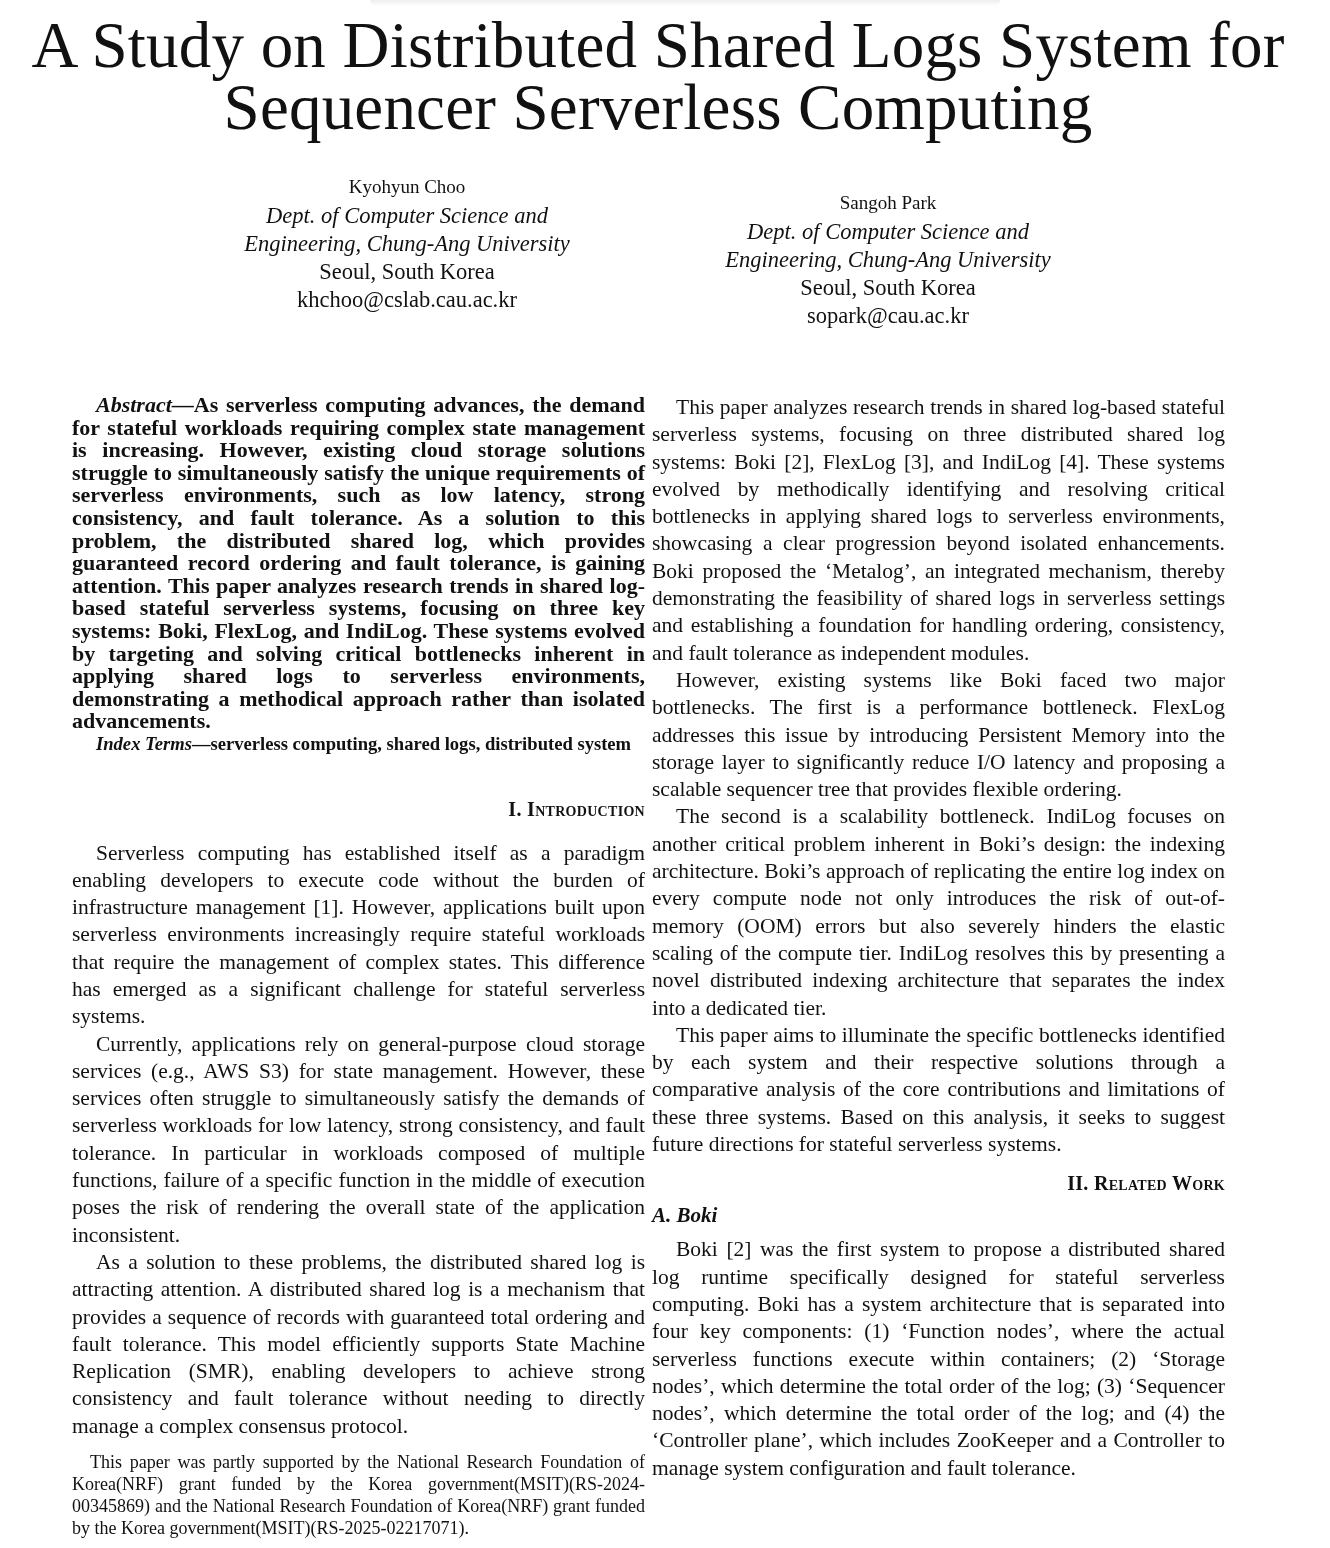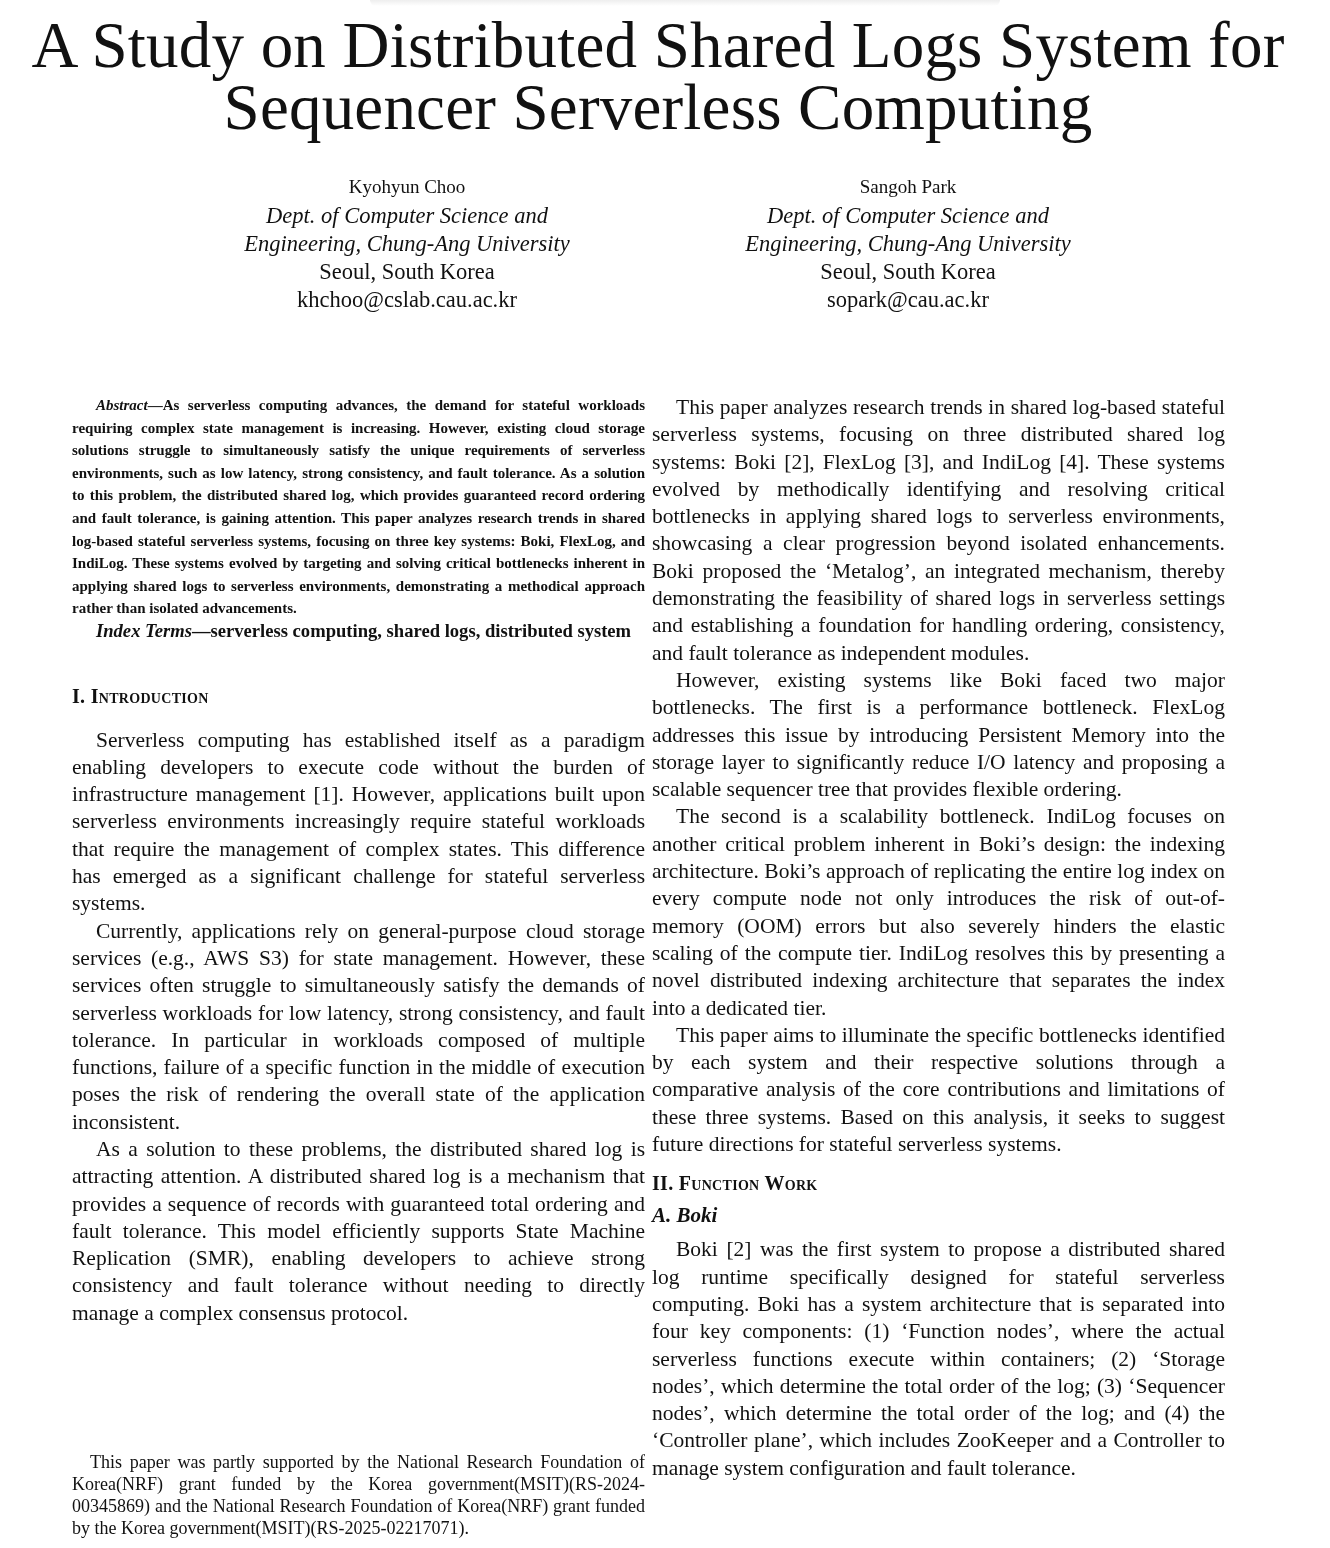--- a/index.html
+++ b/index.html
@@ -39,53 +39,53 @@
     .author {
       position: absolute;
       top: 172px;
       text-align: center;
       font-size: 22.5px;
       line-height: 28px;
     }
     .author .name { font-size: 19px; line-height: 30px; }
     .author .dept { font-style: italic; }
     .author-1 { left: 207px; width: 400px; }
-    .author-2 { left: 708px; width: 400px; }
+    .author-2 { left: 688px; width: 400px; margin-top: 16px; }
 
     .column {
       position: absolute;
       top: 394px;
       width: 573px;
       font-size: 21.5px;
       line-height: 27.3px;
       text-align: justify;
       hyphens: manual;
     }
     .col-left { left: 72px; }
     .col-right { left: 652px; }
 
     .abstract {
       font-weight: bold;
-      font-size: 15px;
+      font-size: 22px;
       line-height: 22.6px;
       margin: 0;
       text-indent: 24px;
     }
     .abstract .label { font-style: italic; }
     .index-terms {
       font-weight: bold;
       font-size: 18.6px;
       line-height: 22.6px;
       margin: 0;
       text-indent: 24px;
     }
     .index-terms .label { font-style: italic; }
 
     .section-heading {
-      text-align: left;
+      text-align: right;
       font-size: 20px;
       line-height: 26px;
       margin: 0;
       font-variant: small-caps;
       letter-spacing: 0.3px;
     }
     .subsection-heading {
       font-style: italic;
       font-size: 21px;
       line-height: 26px;
@@ -148,18 +148,18 @@
 
 <p class="footnote">This paper was partly supported by the National Research Foundation of Korea(NRF) grant funded by the Korea government(MSIT)(RS-2024-00345869) and the National Research Foundation of Korea(NRF) grant funded by the Korea government(MSIT)(RS-2025-02217071).</p>
 
 <div class="column col-right">
   <p class="para">This paper analyzes research trends in shared log-based stateful serverless systems, focusing on three distributed shared log systems: Boki [2], FlexLog [3], and IndiLog [4]. These systems evolved by methodically identifying and resolv­ing critical bottlenecks in applying shared logs to serverless environments, showcasing a clear progression beyond isolated enhancements. Boki proposed the ‘Metalog’, an integrated mechanism, thereby demonstrating the feasibility of shared logs in serverless settings and establishing a foundation for handling ordering, consistency, and fault tolerance as inde­pendent modules.</p>
   <p class="para">However, existing systems like Boki faced two major bottlenecks. The first is a performance bottleneck. FlexLog addresses this issue by introducing Persistent Memory into the storage layer to significantly reduce I/O latency and proposing a scalable sequencer tree that provides flexible ordering.</p>
   <p class="para">The second is a scalability bottleneck. IndiLog focuses on another critical problem inherent in Boki’s design: the indexing architecture. Boki’s approach of replicating the entire log index on every compute node not only introduces the risk of out-of-memory (OOM) errors but also severely hinders the elastic scaling of the compute tier. IndiLog resolves this by presenting a novel distributed indexing architecture that separates the index into a dedicated tier.</p>
   <p class="para">This paper aims to illuminate the specific bottlenecks iden­tified by each system and their respective solutions through a comparative analysis of the core contributions and limitations of these three systems. Based on this analysis, it seeks to suggest future directions for stateful serverless systems.</p>
 
   <div style="height:12px"></div>
-  <h2 class="section-heading">II. Function Work</h2>
+  <h2 class="section-heading">II. Related Work</h2>
   <div style="height:6px"></div>
   <h3 class="subsection-heading">A. Boki</h3>
   <div style="height:8px"></div>
   <p class="para">Boki [2] was the first system to propose a distributed shared log runtime specifically designed for stateful serverless computing. Boki has a system architecture that is separated into four key components: (1) ‘Function nodes’, where the actual serverless functions execute within containers; (2) ‘Stor­age nodes’, which determine the total order of the log; (3) ‘Sequencer nodes’, which determine the total order of the log; and (4) the ‘Controller plane’, which includes ZooKeeper and a Controller to manage system configuration and fault tolerance.</p>
 </div>
 
 </body></html>

